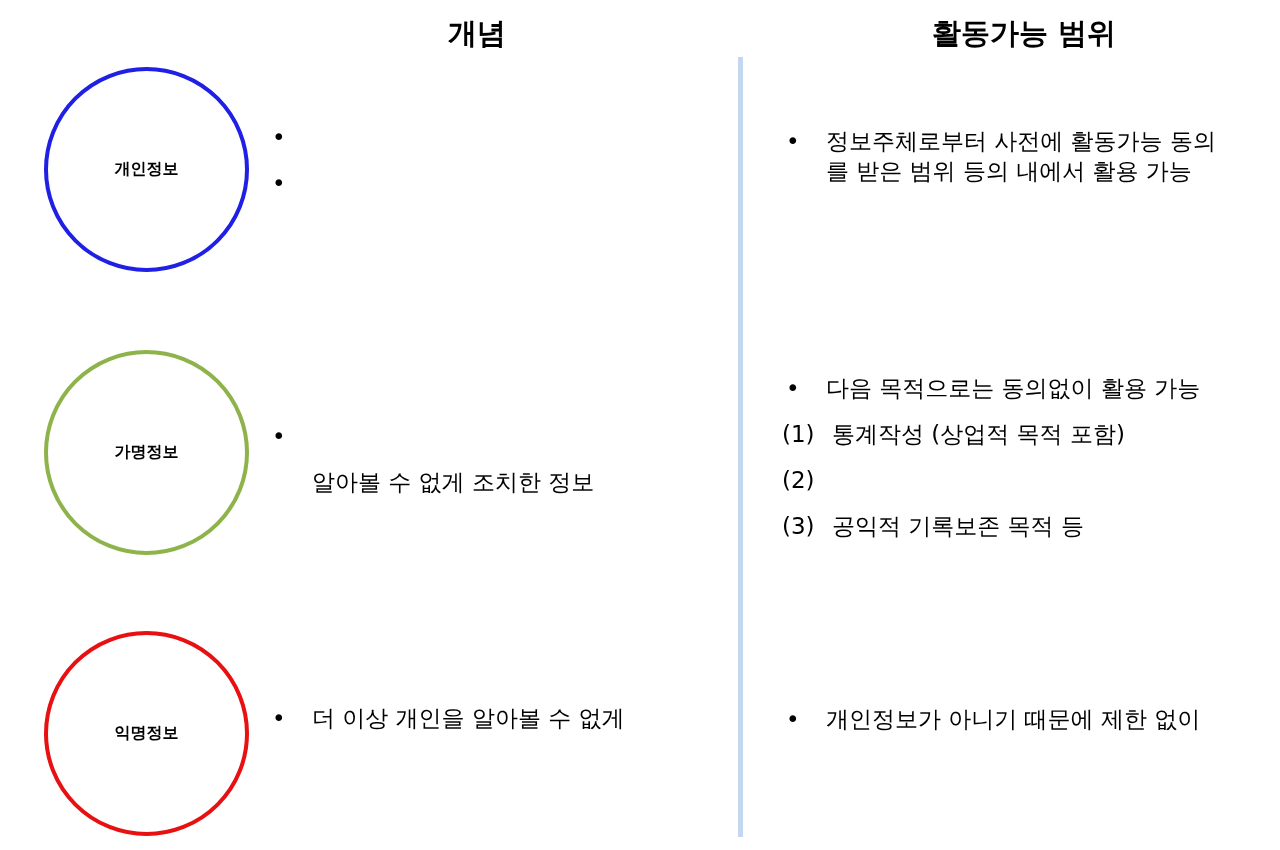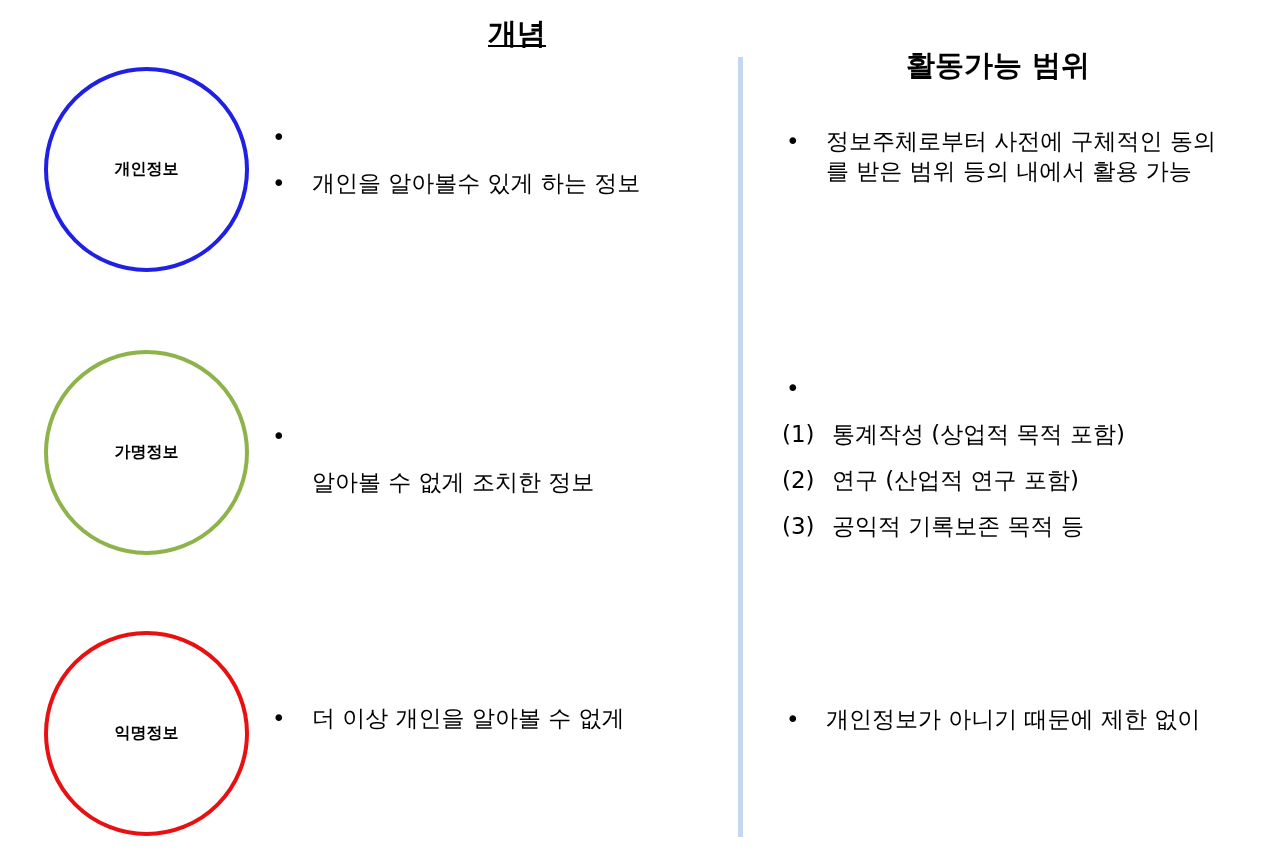--- a/index.html
+++ b/index.html
@@ -1,20 +1,20 @@
 <!DOCTYPE html>
 <html><head>
   <meta charset="utf-8">
   <style>
     html, body { margin: 0; padding: 0; background: #ffffff; }
     body { width: 1280px; height: 850px; position: relative; overflow: hidden;
            font-family: "DejaVu Sans", "Liberation Sans", sans-serif; color: #000; }
     .header { position: absolute; top: 14px; font-size: 29px; font-weight: bold; white-space: nowrap; }
-    #hdr-concept { left: 488px; text-decoration: underline; }
-    #hdr-scope { left: 906px; margin-top: 32px; }
+    #hdr-concept { left: 448px; }
+    #hdr-scope { left: 932px; }
     .divider { position: absolute; left: 738px; top: 57px; width: 5px; height: 780px; background: #c5d7ee; }
     .circle { position: absolute; left: 44px; width: 197px; height: 197px; border-radius: 50%;
               border-style: solid; border-width: 4px; background: #fff;
               display: flex; align-items: center; justify-content: center; }
     .circle span { font-size: 16px; font-weight: bold; }
     #circle-personal { top: 67px; border-color: #1f1fe6; }
     #circle-pseudo { top: 350px; border-color: #8db34a; }
     #circle-anon { top: 631px; border-color: #e81010; }
     .block { position: absolute; font-size: 23px; line-height: 46px; white-space: nowrap; }
     .row { display: flex; }
@@ -46,57 +46,56 @@
 <div id="circle-anon" class="circle">
   <span>익명정보</span>
 </div>
 
 <div id="concept-personal" class="block">
   <div class="row">
     <span class="bullet">•</span>
   </div>
   <div class="row">
     <span class="bullet">•</span>
-    <span>개인을 알아볼수 있게 하는 정보</span>
   </div>
 </div>
 
 <div id="concept-pseudo" class="block">
   <div class="row">
     <span class="bullet">•</span>
   </div>
   <div class="cont">알아볼 수 없게 조치한 정보</div>
 </div>
 
 <div id="concept-anon" class="block">
   <div class="row">
     <span class="bullet">•</span>
     <span>더 이상 개인을 알아볼 수 없게</span>
   </div>
 </div>
 
 <div id="scope-personal" class="block tight">
   <div class="row">
     <span class="bullet">•</span>
-    <span>정보주체로부터 사전에 구체적인 동의</span>
+    <span>정보주체로부터 사전에 활동가능 동의</span>
   </div>
   <div class="cont">를 받은 범위 등의 내에서 활용 가능</div>
 </div>
 
 <div id="scope-pseudo" class="block">
   <div class="row">
     <span class="bullet">•</span>
+    <span>다음 목적으로는 동의없이 활용 가능</span>
   </div>
   <div class="row">
     <span class="num">(1)</span>
     <span>통계작성 (상업적 목적 포함)</span>
   </div>
   <div class="row">
     <span class="num">(2)</span>
-    <span>연구 (산업적 연구 포함)</span>
   </div>
   <div class="row">
     <span class="num">(3)</span>
     <span>공익적 기록보존 목적 등</span>
   </div>
 </div>
 
 <div id="scope-anon" class="block tight">
   <div class="row">
     <span class="bullet">•</span>

